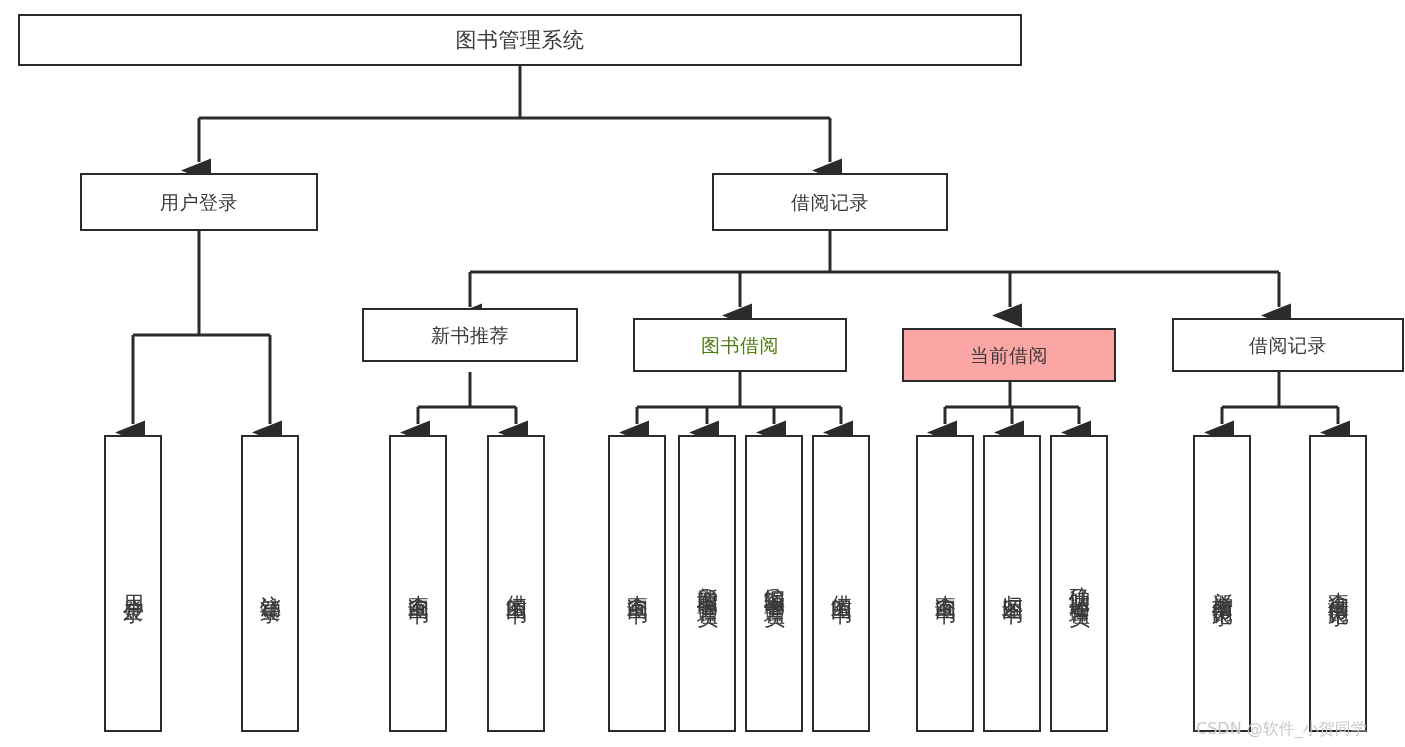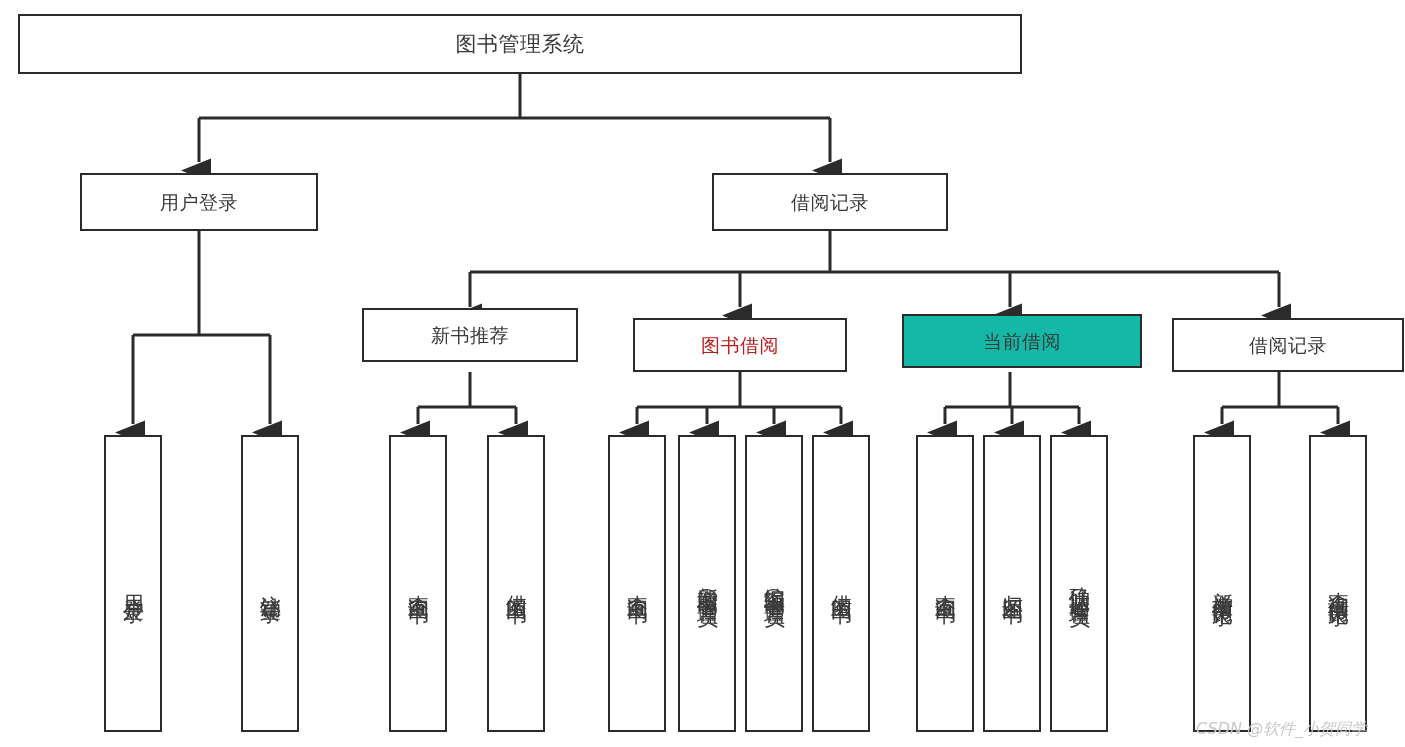--- a/index.html
+++ b/index.html
@@ -113,36 +113,36 @@
         <line x1="1012" y1="407" x2="1012" y2="424" marker-end="url(#arrowhead)"></line>
         <line x1="1079" y1="407" x2="1079" y2="424" marker-end="url(#arrowhead)"></line>
         <line x1="1279" y1="372" x2="1279" y2="407"></line>
         <line x1="1222" y1="407" x2="1338" y2="407"></line>
         <line x1="1222" y1="407" x2="1222" y2="424" marker-end="url(#arrowhead)"></line>
         <line x1="1338" y1="407" x2="1338" y2="424" marker-end="url(#arrowhead)"></line>
       </g>
   </svg>
 
   <div id="node-layer">
-      <div class="node horiz root" style="left: 18px; top: 14px; width: 1004px; height: 60px; border-color: rgb(43, 43, 43); background: rgb(255, 255, 255);">
+      <div class="node horiz root" style="left: 18px; top: 14px; width: 1004px; height: 52px; border-color: rgb(43, 43, 43); background: rgb(255, 255, 255);">
         <span class="label" style="color: rgb(58, 58, 58);">图书管理系统</span>
       </div>
       <div class="node horiz tier2" style="left: 80px; top: 173px; width: 238px; height: 58px; border-color: rgb(43, 43, 43); background: rgb(255, 255, 255);">
         <span class="label" style="color: rgb(58, 58, 58);">用户登录</span>
       </div>
       <div class="node horiz tier2" style="left: 712px; top: 173px; width: 236px; height: 58px; border-color: rgb(43, 43, 43); background: rgb(255, 255, 255);">
         <span class="label" style="color: rgb(58, 58, 58);">借阅记录</span>
       </div>
       <div class="node horiz tier3" style="left: 362px; top: 308px; width: 216px; height: 54px; border-color: rgb(43, 43, 43); background: rgb(255, 255, 255);">
         <span class="label" style="color: rgb(58, 58, 58);">新书推荐</span>
       </div>
       <div class="node horiz tier3" style="left: 633px; top: 318px; width: 214px; height: 54px; border-color: rgb(43, 43, 43); background: rgb(255, 255, 255);">
-        <span class="label" style="color: #b91c1c;">图书借阅</span>
+        <span class="label" style="color: #4d7c0f;">图书借阅</span>
       </div>
-      <div class="node horiz tier3" style="left: 902px; top: 314px; width: 240px; height: 54px; border-color: rgb(43, 43, 43); background: #14b8a6;">
+      <div class="node horiz tier3" style="left: 902px; top: 328px; width: 214px; height: 54px; border-color: rgb(43, 43, 43); background: #fca5a5;">
         <span class="label" style="color: rgb(58, 58, 58);">当前借阅</span>
       </div>
       <div class="node horiz tier3" style="left: 1172px; top: 318px; width: 232px; height: 54px; border-color: rgb(43, 43, 43); background: rgb(255, 255, 255);">
         <span class="label" style="color: rgb(58, 58, 58);">借阅记录</span>
       </div>
       <div class="node leaf" style="left: 104px; top: 435px; width: 58px; height: 297px; border-color: rgb(43, 43, 43); background: rgb(255, 255, 255);">
         <span class="label" style="color: rgb(58, 58, 58);">用户登录</span>
       </div>
       <div class="node leaf" style="left: 241px; top: 435px; width: 58px; height: 297px; border-color: rgb(43, 43, 43); background: rgb(255, 255, 255);">
         <span class="label" style="color: rgb(58, 58, 58);">注销登录</span>
@@ -175,14 +175,14 @@
         <span class="label" style="color: rgb(58, 58, 58);">确认归还（管理员）</span>
       </div>
       <div class="node leaf" style="left: 1193px; top: 435px; width: 58px; height: 297px; border-color: rgb(43, 43, 43); background: rgb(255, 255, 255);">
         <span class="label" style="color: rgb(58, 58, 58);">新增借阅记录</span>
       </div>
       <div class="node leaf" style="left: 1309px; top: 435px; width: 58px; height: 297px; border-color: rgb(43, 43, 43); background: rgb(255, 255, 255);">
         <span class="label" style="color: rgb(58, 58, 58);">查询借阅记录</span>
       </div>
     </div>
 
-  <div class="watermark" style="left: 1196px; top: 719px; color: rgb(200, 200, 200); font-style: italic;">CSDN @软件_小贺同学</div>
+  <div class="watermark" style="left: 1196px; top: 719px; color: rgb(200, 200, 200);">CSDN @软件_小贺同学</div>
 </div>
 
 </body></html>

